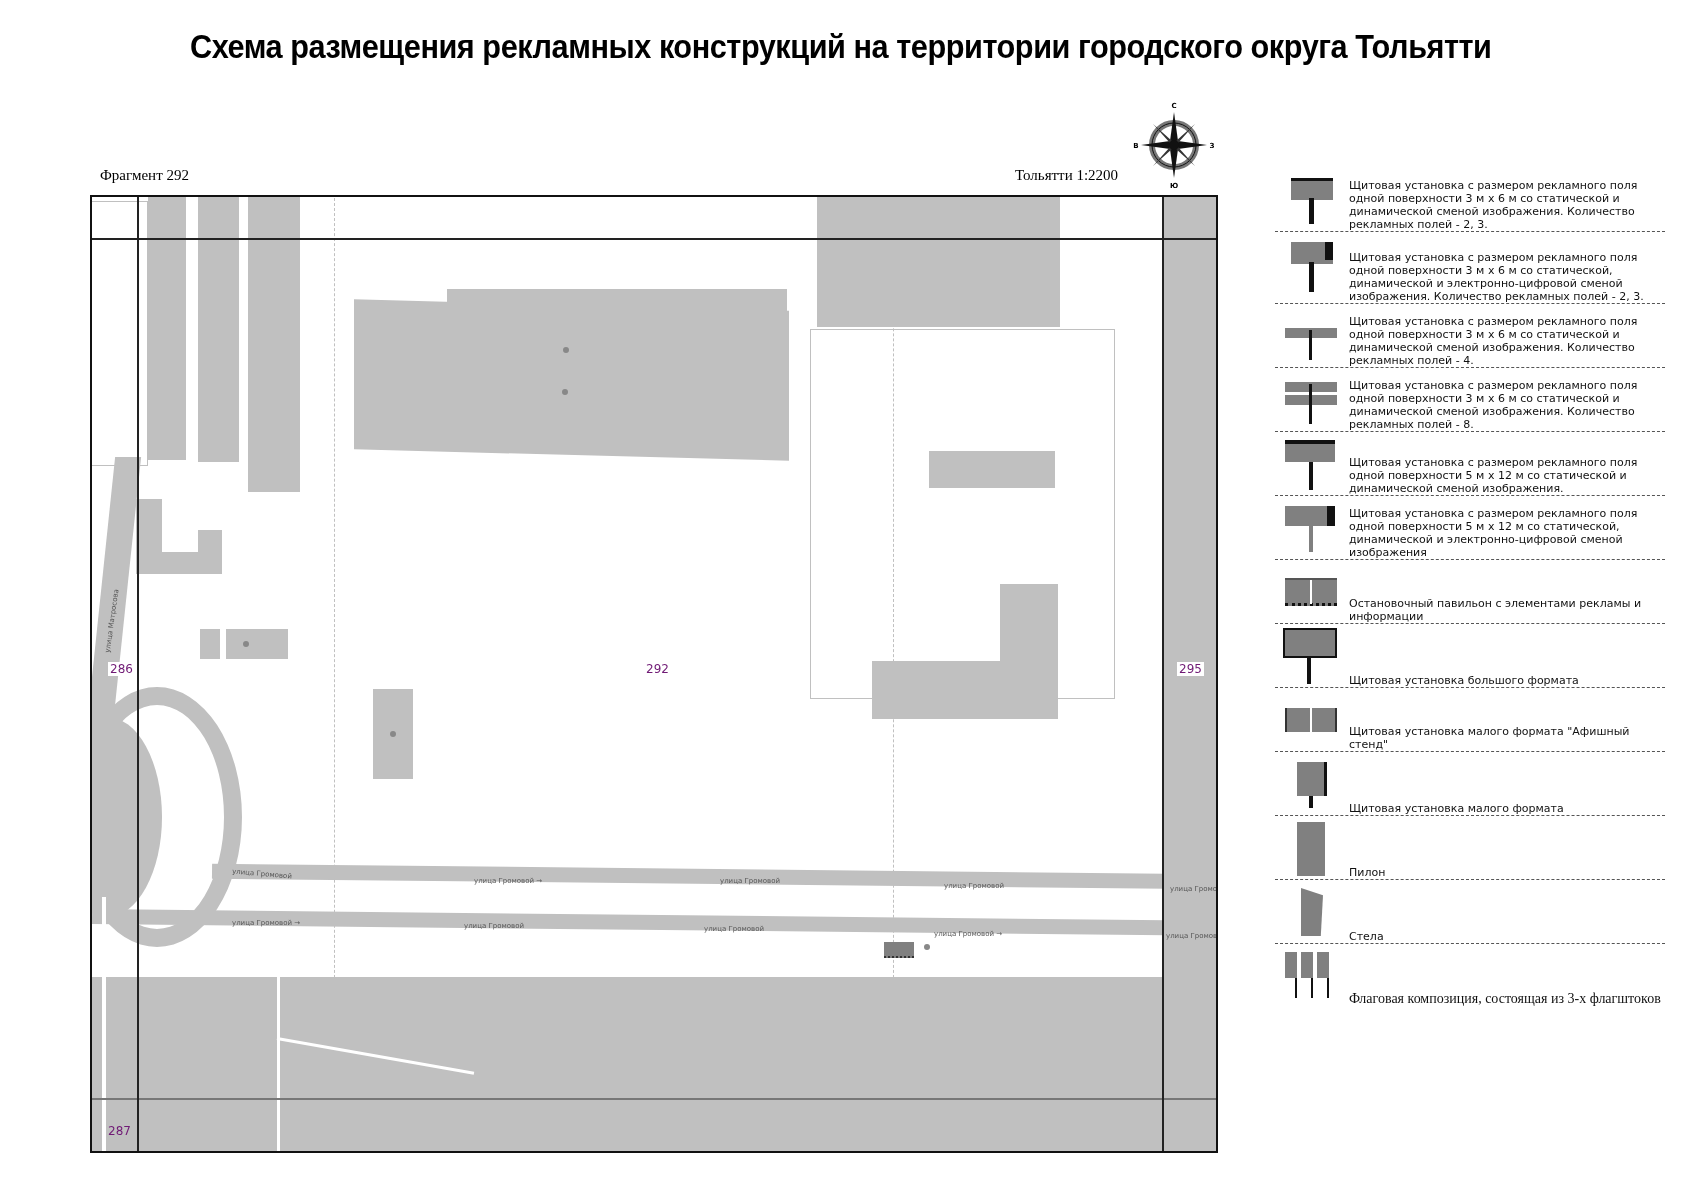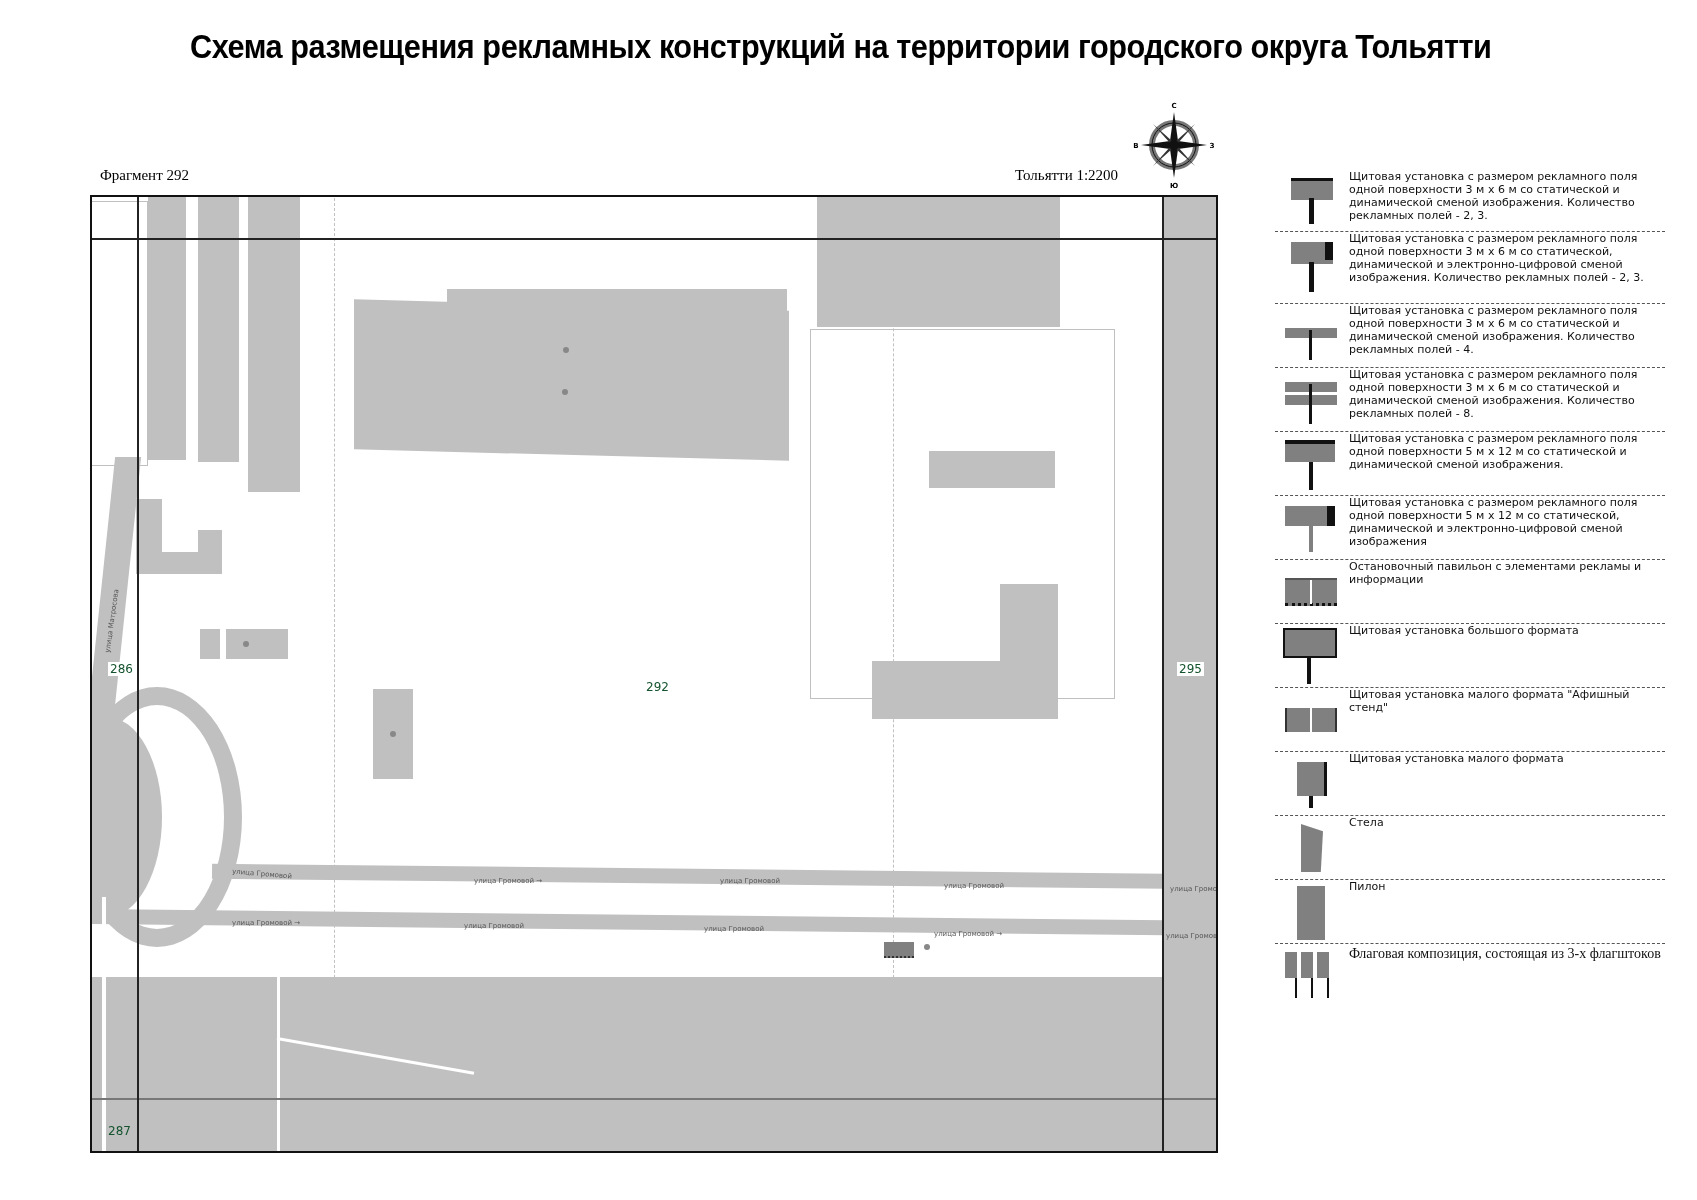--- a/index.html
+++ b/index.html
@@ -7,28 +7,28 @@
   .title { position: absolute; left: 190px; top: 28px; width: 1400px; font-family: "Liberation Sans", sans-serif; font-weight: bold; font-size: 33px; letter-spacing: -0.5px; white-space: nowrap; transform: scaleX(0.93); transform-origin: left center; }
   .frag-label { position: absolute; left: 100px; top: 167px; font-family: "Liberation Serif", serif; font-size: 15px; }
   .scale-label { position: absolute; left: 1015px; top: 167px; font-family: "Liberation Serif", serif; font-size: 15px; }
   .compass { position: absolute; left: 1133px; top: 100px; width: 82px; height: 88px; }
 
   .map { position: absolute; left: 90px; top: 195px; width: 1128px; height: 958px; border: 2px solid #111; overflow: hidden; background: #fff; }
   .g { position: absolute; background: #c0c0c0; }
   .outline { position: absolute; border: 1px solid #c0c0c0; }
   .gridline-h { position: absolute; left: 0; right: 0; height: 2px; background: #222; }
   .gridline-v { position: absolute; top: 0; bottom: 0; width: 2px; background: #222; }
-  .sheet-num { position: absolute; font-family: "DejaVu Sans", sans-serif; font-size: 12px; color: #14532d; background: #fff; padding: 0 2px; }
+  .sheet-num { position: absolute; font-family: "DejaVu Sans", sans-serif; font-size: 12px; color: #701a75; background: #fff; padding: 0 2px; }
   .street { position: absolute; font-family: "DejaVu Sans", sans-serif; font-size: 7px; color: #555; white-space: nowrap; }
   .road { position: absolute; background: #c0c0c0; }
   .poi { position: absolute; width: 6px; height: 6px; border-radius: 50%; background: #888; }
   .stop-marker { position: absolute; width: 30px; height: 16px; background: #808080; border-bottom: 2px dotted #333; }
 
   .legend { position: absolute; left: 1275px; top: 170px; width: 390px; }
-  .legend-item { display: flex; align-items: flex-start; border-bottom: 1px dashed #555; }
+  .legend-item { display: flex; align-items: flex-end; border-bottom: 1px dashed #555; }
   .legend-icon { width: 70px; flex: 0 0 70px; height: 100%; position: relative; }
   .legend-text { font-family: "DejaVu Sans", sans-serif; font-size: 11px; line-height: 13px; color: #111; padding-left: 4px; }
   .legend-text.serif { font-family: "Liberation Serif", serif; font-size: 14px; line-height: 19px; }
   .ic { position: absolute; background: #808080; }
   .ic-dark { position: absolute; background: #111; }
 </style>
 </head>
 <body>
 
 <div class="title">Схема размещения рекламных конструкций на территории городского округа Тольятти</div>
@@ -110,21 +110,21 @@
   <div class="g" style="left:0;top:780px;width:1130px;height:180px;"></div>
   <div class="road" style="left:185px;top:780px;width:3px;height:180px;background:#fff;"></div>
   <div class="road" style="left:185px;top:840px;width:200px;height:3px;background:#fff;transform:rotate(10deg);transform-origin:left;"></div>
   <div class="road" style="left:10px;top:700px;width:4px;height:260px;background:#fff;"></div>
 
   <div class="gridline-h" style="top:41px;"></div>
   <div class="gridline-h" style="top:901px;background:#777;"></div>
   <div class="gridline-v" style="left:45px;"></div>
   <div class="gridline-v" style="left:1070px;"></div>
 
-  <div class="sheet-num" style="left:552px;top:465px;margin-top:18px;">292</div>
+  <div class="sheet-num" style="left:552px;top:465px;">292</div>
   <div class="sheet-num" style="left:16px;top:465px;">286</div>
   <div class="sheet-num" style="left:1085px;top:465px;">295</div>
   <div class="sheet-num" style="left:14px;top:927px;background:transparent;">287</div>
 </div>
 
 <div class="legend">
   <div class="legend-item" style="height:62px;">
     <div class="legend-icon">
       <div class="ic" style="left:16px;top:8px;width:42px;height:22px;"></div>
       <div class="ic-dark" style="left:16px;top:8px;width:42px;height:3px;"></div>
@@ -194,29 +194,29 @@
   </div>
   <div class="legend-item" style="height:64px;">
     <div class="legend-icon">
       <div class="ic" style="left:22px;top:10px;width:30px;height:34px;border-right:3px solid #111;"></div>
       <div class="ic-dark" style="left:34px;top:44px;width:4px;height:12px;"></div>
     </div>
     <div class="legend-text">Щитовая установка малого формата</div>
   </div>
   <div class="legend-item" style="height:64px;">
     <div class="legend-icon">
+      <div class="ic" style="left:22px;top:6px;width:28px;height:54px;"></div>
+    </div>
+    <div class="legend-text">Пилон</div>
+  </div>
+  <div class="legend-item" style="height:64px;">
+    <div class="legend-icon">
       <div class="ic" style="left:26px;top:8px;width:22px;height:48px;clip-path:polygon(0 0,100% 15%,90% 100%,0 100%);"></div>
     </div>
     <div class="legend-text">Стела</div>
-  </div>
-  <div class="legend-item" style="height:64px;">
-    <div class="legend-icon">
-      <div class="ic" style="left:22px;top:6px;width:28px;height:54px;"></div>
-    </div>
-    <div class="legend-text">Пилон</div>
   </div>
   <div class="legend-item" style="height:64px;border-bottom:none;">
     <div class="legend-icon">
       <div class="ic" style="left:10px;top:8px;width:12px;height:26px;"></div>
       <div class="ic" style="left:26px;top:8px;width:12px;height:26px;"></div>
       <div class="ic" style="left:42px;top:8px;width:12px;height:26px;"></div>
       <div class="ic-dark" style="left:20px;top:34px;width:2px;height:20px;"></div>
       <div class="ic-dark" style="left:36px;top:34px;width:2px;height:20px;"></div>
       <div class="ic-dark" style="left:52px;top:34px;width:2px;height:20px;"></div>
     </div>

